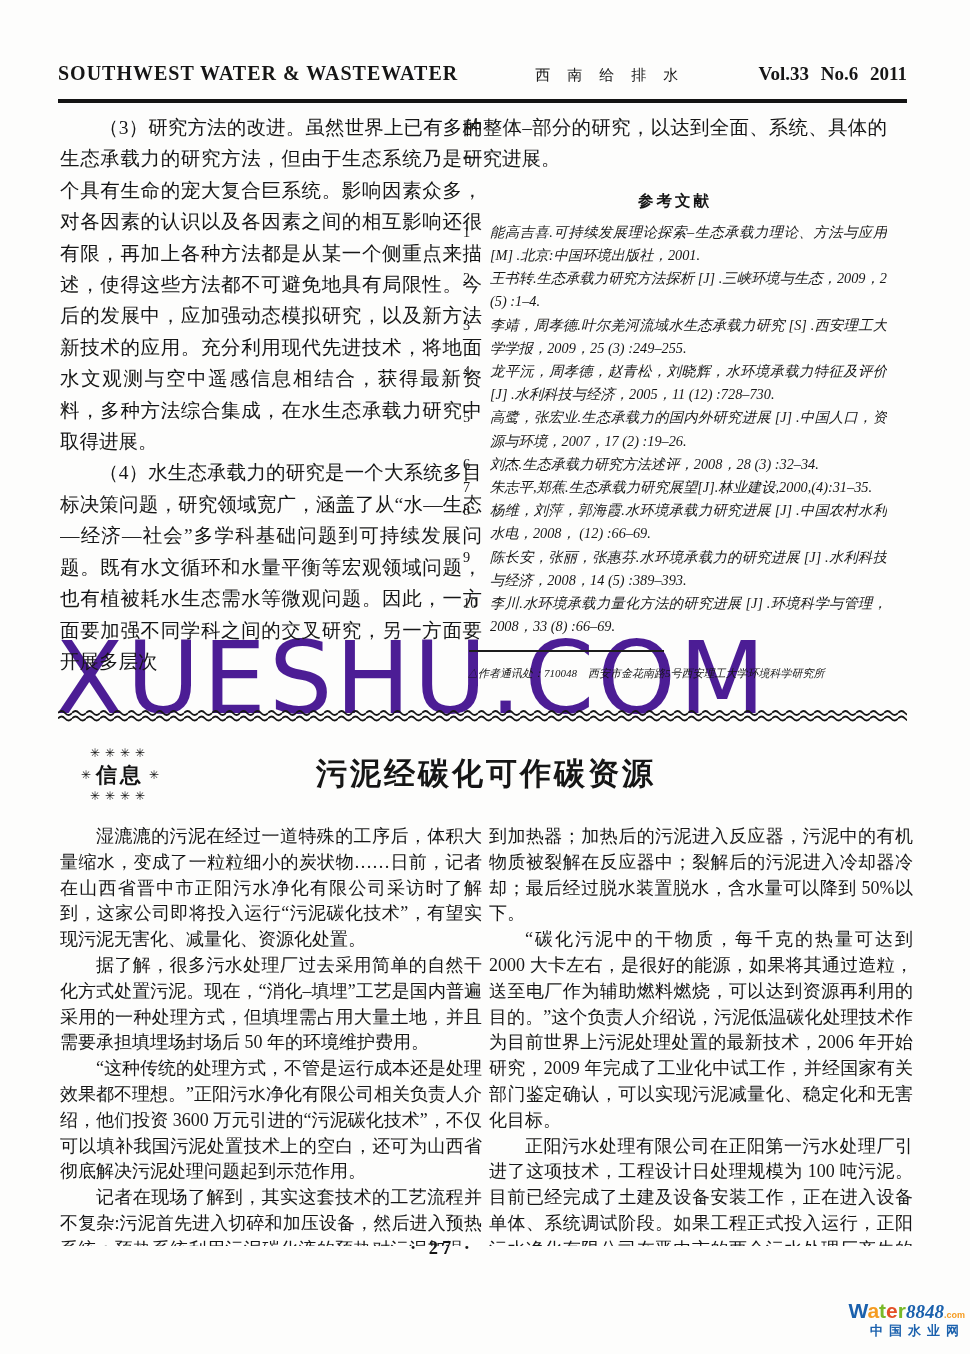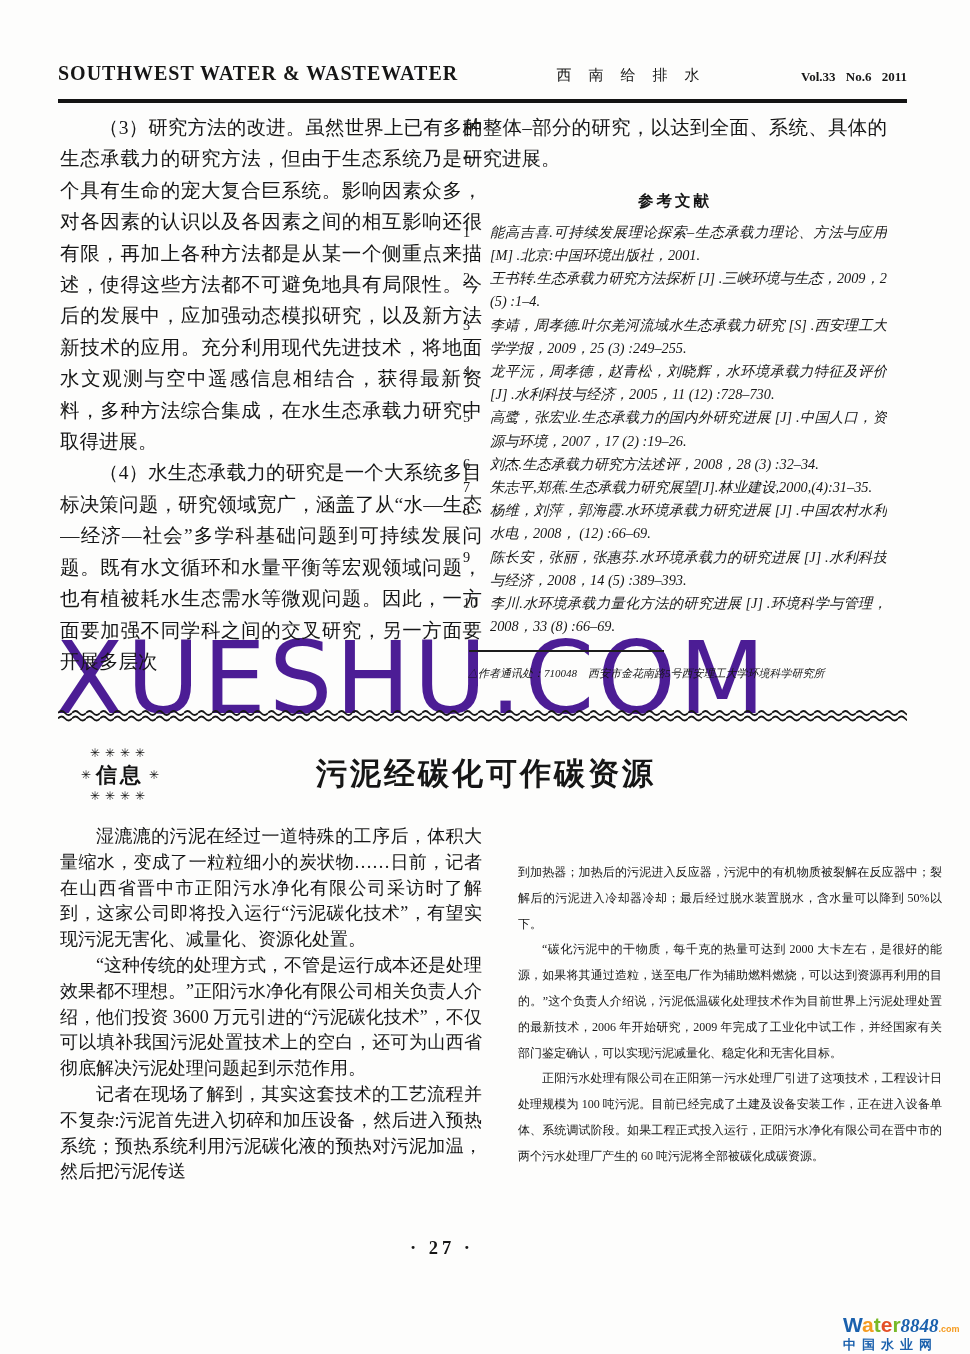--- a/index.html
+++ b/index.html
@@ -4,21 +4,21 @@
 <style>
   html,body{margin:0;padding:0;background:#e8e8e8;}
   .page{position:relative;width:970px;height:1354px;margin:0 auto;background:#fdfdfc;
         color:#161616;font-family:"Liberation Serif",serif;overflow:hidden;}
 
   
   .hdr{position:absolute;top:62px;left:58px;width:849px;display:flex;
        justify-content:space-between;align-items:flex-end;z-index:2;}
   .hdr-en{font-size:20px;font-weight:700;letter-spacing:1px;white-space:nowrap;}
   .hdr-cn{font-size:15px;font-weight:400;letter-spacing:17px;white-space:nowrap;margin-left:14px;}
-  .hdr-vol{font-size:13px;font-weight:600;word-spacing:7px;white-space:nowrap;}
+  .hdr-vol{font-size:19px;font-weight:600;word-spacing:7px;white-space:nowrap;}
   .hdr-rule{position:absolute;top:99px;left:58px;width:849px;height:4px;background:#141414;z-index:2;}
 
   
   .col{position:absolute;text-align:justify;z-index:2;}
   .jp{margin:0;}
   .ind{text-indent:2em;}
   .a1-left{top:112px;left:60px;width:422px;height:601px;font-size:19.5px;line-height:31.4px;overflow:hidden;}
   .a1-right{top:112px;left:463px;width:424px;height:598px;overflow:hidden;}
   .a1-right .intro{font-size:19.5px;line-height:31.4px;margin:0;}
   .refs-title{text-align:center;font-weight:700;font-size:15.5px;margin:16px 0 9px 0;
@@ -39,27 +39,27 @@
   .badge{position:absolute;top:746px;left:62px;width:116px;text-align:center;z-index:2;
          font-family:"Liberation Sans",sans-serif;color:#141414;}
   .badge .stars{font-size:12px;letter-spacing:5px;line-height:15px;}
   .badge .mid{display:flex;align-items:center;justify-content:center;gap:5px;}
   .badge .mid .stars{letter-spacing:0;}
   .badge .label{font-size:21px;font-weight:700;letter-spacing:3px;}
   .a2-title{position:absolute;top:752px;left:0;width:970px;text-align:center;z-index:2;
             font-size:31px;font-weight:700;letter-spacing:3px;
             font-family:"Liberation Sans",sans-serif;margin:1px;}
   .a2-left{top:824px;left:60px;width:422px;height:422px;font-size:18px;line-height:25.8px;overflow:hidden;}
-  .a2-right{top:824px;left:518px;width:424px;height:422px;font-size:12px;line-height:25.8px;overflow:hidden;margin-top:36px;}
+  .a2-right{top:824px;left:489px;width:424px;height:422px;font-size:18px;line-height:25.8px;overflow:hidden;}
 
   
   .pageno{position:absolute;top:1238px;left:0;width:884px;text-align:center;
           font-size:18.5px;font-weight:600;letter-spacing:4px;z-index:2;}
-  .logo{position:absolute;top:1300px;left:843px;width:122px;text-align:left;z-index:2;
-        font-family:"Liberation Sans",sans-serif;line-height:1.05;margin-top:14px;}
+  .logo{position:absolute;top:1300px;left:843px;width:122px;text-align:right;z-index:2;
+        font-family:"Liberation Sans",sans-serif;line-height:1.05;}
   .logo-word{font-size:21px;font-weight:700;letter-spacing:0;}
   .logo-num{font-size:19px;font-weight:700;font-style:italic;font-family:"Liberation Serif",serif;}
   .logo-tld{font-size:9px;font-weight:700;}
   .logo-sub{font-size:13px;font-weight:700;letter-spacing:6px;margin-top:2px;white-space:nowrap;}
 </style>
 </head>
 <body>
 
 <div class="page">
 
@@ -142,20 +142,21 @@
       <span class="stars">✳</span>
       <span class="label">信息</span>
       <span class="stars">✳</span>
     </div>
     <div class="stars">✳✳✳✳</div>
   </div>
   <h1 class="a2-title">污泥经碳化可作碳资源</h1>
 
   <div class="col a2-left">
     <p class="jp ind">湿漉漉的污泥在经过一道特殊的工序后，体积大量缩水，变成了一粒粒细小的炭状物……日前，记者在山西省晋中市正阳污水净化有限公司采访时了解到，这家公司即将投入运行“污泥碳化技术”，有望实现污泥无害化、减量化、资源化处置。</p>
+    <p class="jp ind">据了解，很多污水处理厂过去采用简单的自然干化方式处置污泥。现在，“消化–填埋”工艺是国内普遍采用的一种处理方式，但填埋需占用大量土地，并且需要承担填埋场封场后 50 年的环境维护费用。</p>
     <p class="jp ind">“这种传统的处理方式，不管是运行成本还是处理效果都不理想。”正阳污水净化有限公司相关负责人介绍，他们投资 3600 万元引进的“污泥碳化技术”，不仅可以填补我国污泥处置技术上的空白，还可为山西省彻底解决污泥处理问题起到示范作用。</p>
     <p class="jp ind">记者在现场了解到，其实这套技术的工艺流程并不复杂:污泥首先进入切碎和加压设备，然后进入预热系统；预热系统利用污泥碳化液的预热对污泥加温，然后把污泥传送</p>
   </div>
 
   <div class="col a2-right">
     <p class="jp">到加热器；加热后的污泥进入反应器，污泥中的有机物质被裂解在反应器中；裂解后的污泥进入冷却器冷却；最后经过脱水装置脱水，含水量可以降到 50%以下。</p>
     <p class="jp ind">“碳化污泥中的干物质，每千克的热量可达到 2000 大卡左右，是很好的能源，如果将其通过造粒，送至电厂作为辅助燃料燃烧，可以达到资源再利用的目的。”这个负责人介绍说，污泥低温碳化处理技术作为目前世界上污泥处理处置的最新技术，2006 年开始研究，2009 年完成了工业化中试工作，并经国家有关部门鉴定确认，可以实现污泥减量化、稳定化和无害化目标。</p>
     <p class="jp ind">正阳污水处理有限公司在正阳第一污水处理厂引进了这项技术，工程设计日处理规模为 100 吨污泥。目前已经完成了土建及设备安装工作，正在进入设备单体、系统调试阶段。如果工程正式投入运行，正阳污水净化有限公司在晋中市的两个污水处理厂产生的 60 吨污泥将全部被碳化成碳资源。</p>
 
   </div>

